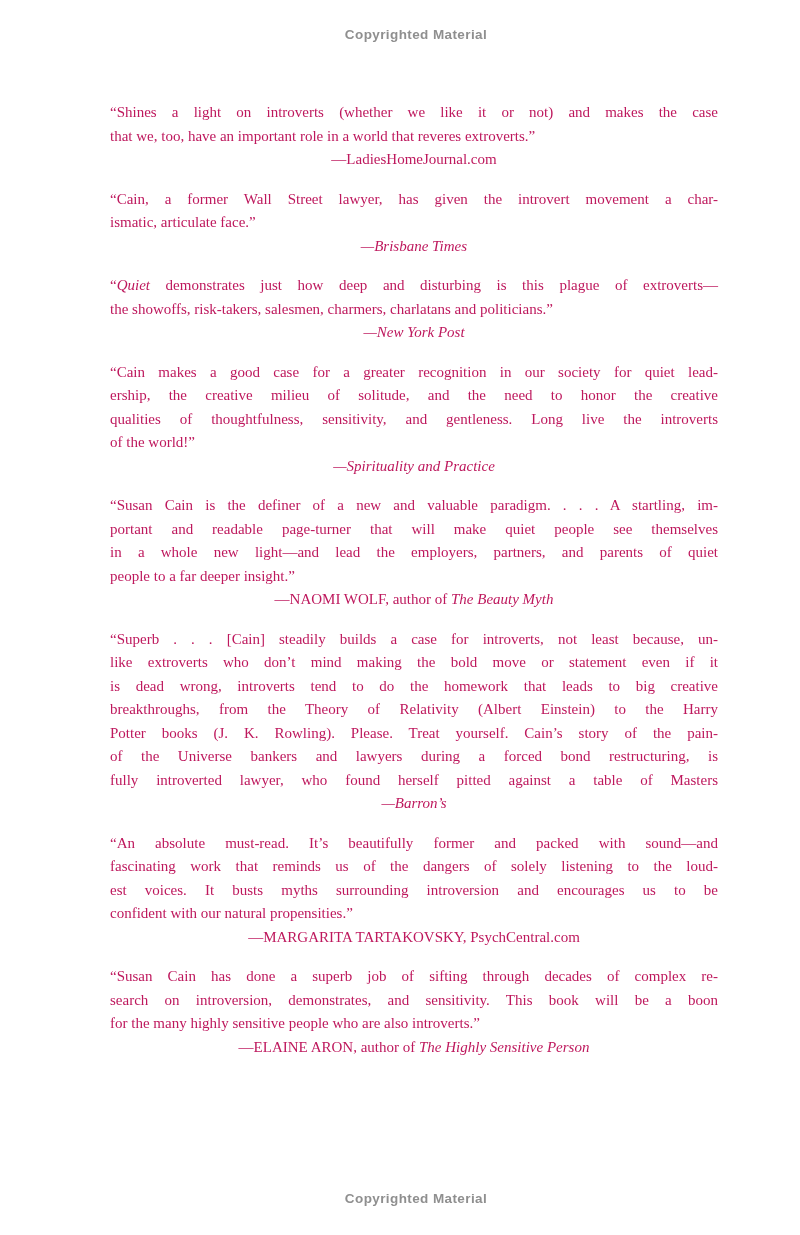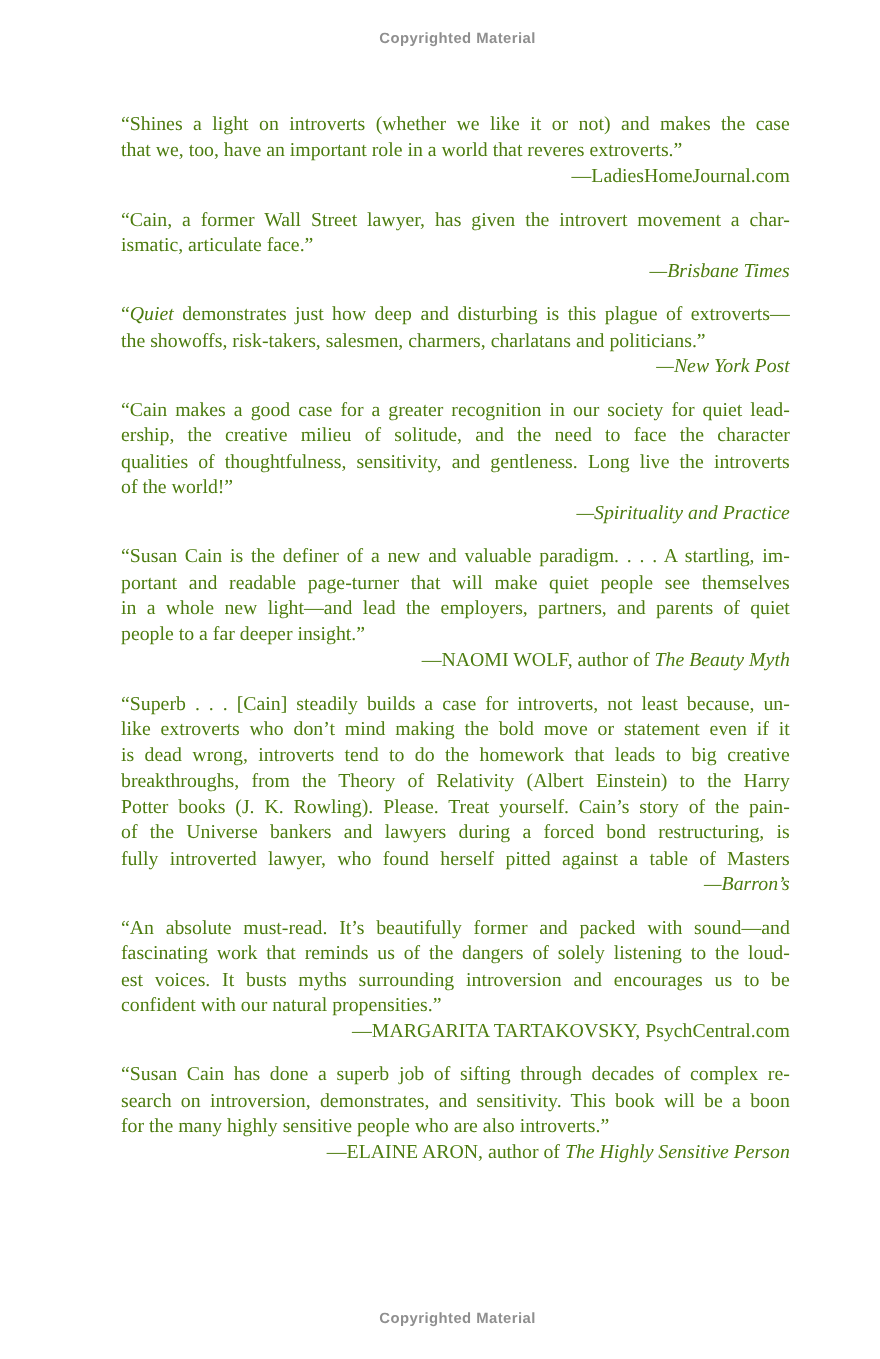--- a/index.html
+++ b/index.html
@@ -27,31 +27,31 @@
     letter-spacing: 0.4px;
     color: #8f8f8f;
   }
   .copyright-top { top: 27px; }
   .copyright-bottom { top: 1191px; }
   .quotes {
     position: absolute;
     left: 110px;
     top: 101px;
     width: 608px;
-    font-size: 18px;
+    font-size: 15px;
     line-height: 23.5px;
-    color: #4d7c0f;
+    color: #be185d;
   }
   .quote { margin-bottom: 16px; }
   .qline { white-space: normal; }
   .qline.just {
     text-align: justify;
     text-align-last: justify;
   }
-  .attr { text-align: right; font-family: Liberation Serif, serif; }
+  .attr { text-align: center; font-family: Liberation Serif, serif; }
   .it { font-style: italic; }
 </style>
 </head>
 <body>
 
 <div class="page">
   <div class="copyright-notice copyright-top">Copyrighted Material</div>
 
   <div class="quotes" id="quotes">
       <div class="quote">
@@ -64,21 +64,21 @@
         <div class="qline"><span>ismatic, articulate face.”</span></div>
         <div class="attr"><span class="it">—Brisbane Times</span></div>
       </div>
       <div class="quote">
         <div class="qline just"><span>“</span><span class="it">Quiet</span><span> demonstrates just how deep and disturbing is this plague of extroverts—</span></div>
         <div class="qline"><span>the showoffs, risk-takers, salesmen, charmers, charlatans and politicians.”</span></div>
         <div class="attr"><span class="it">—New York Post</span></div>
       </div>
       <div class="quote">
         <div class="qline just"><span>“Cain makes a good case for a greater recognition in our society for quiet lead-</span></div>
-        <div class="qline just"><span>ership, the creative milieu of solitude, and the need to face the character</span></div>
+        <div class="qline just"><span>ership, the creative milieu of solitude, and the need to honor the creative</span></div>
         <div class="qline just"><span>qualities of thoughtfulness, sensitivity, and gentleness. Long live the introverts</span></div>
         <div class="qline"><span>of the world!”</span></div>
         <div class="attr"><span class="it">—Spirituality and Practice</span></div>
       </div>
       <div class="quote">
         <div class="qline just"><span>“Susan Cain is the definer of a new and valuable paradigm. . . . A startling, im-</span></div>
         <div class="qline just"><span>portant and readable page-turner that will make quiet people see themselves</span></div>
         <div class="qline just"><span>in a whole new light—and lead the employers, partners, and parents of quiet</span></div>
         <div class="qline"><span>people to a far deeper insight.”</span></div>
         <div class="attr"><span>—NAOMI WOLF, author of </span><span class="it">The Beauty Myth</span></div>

